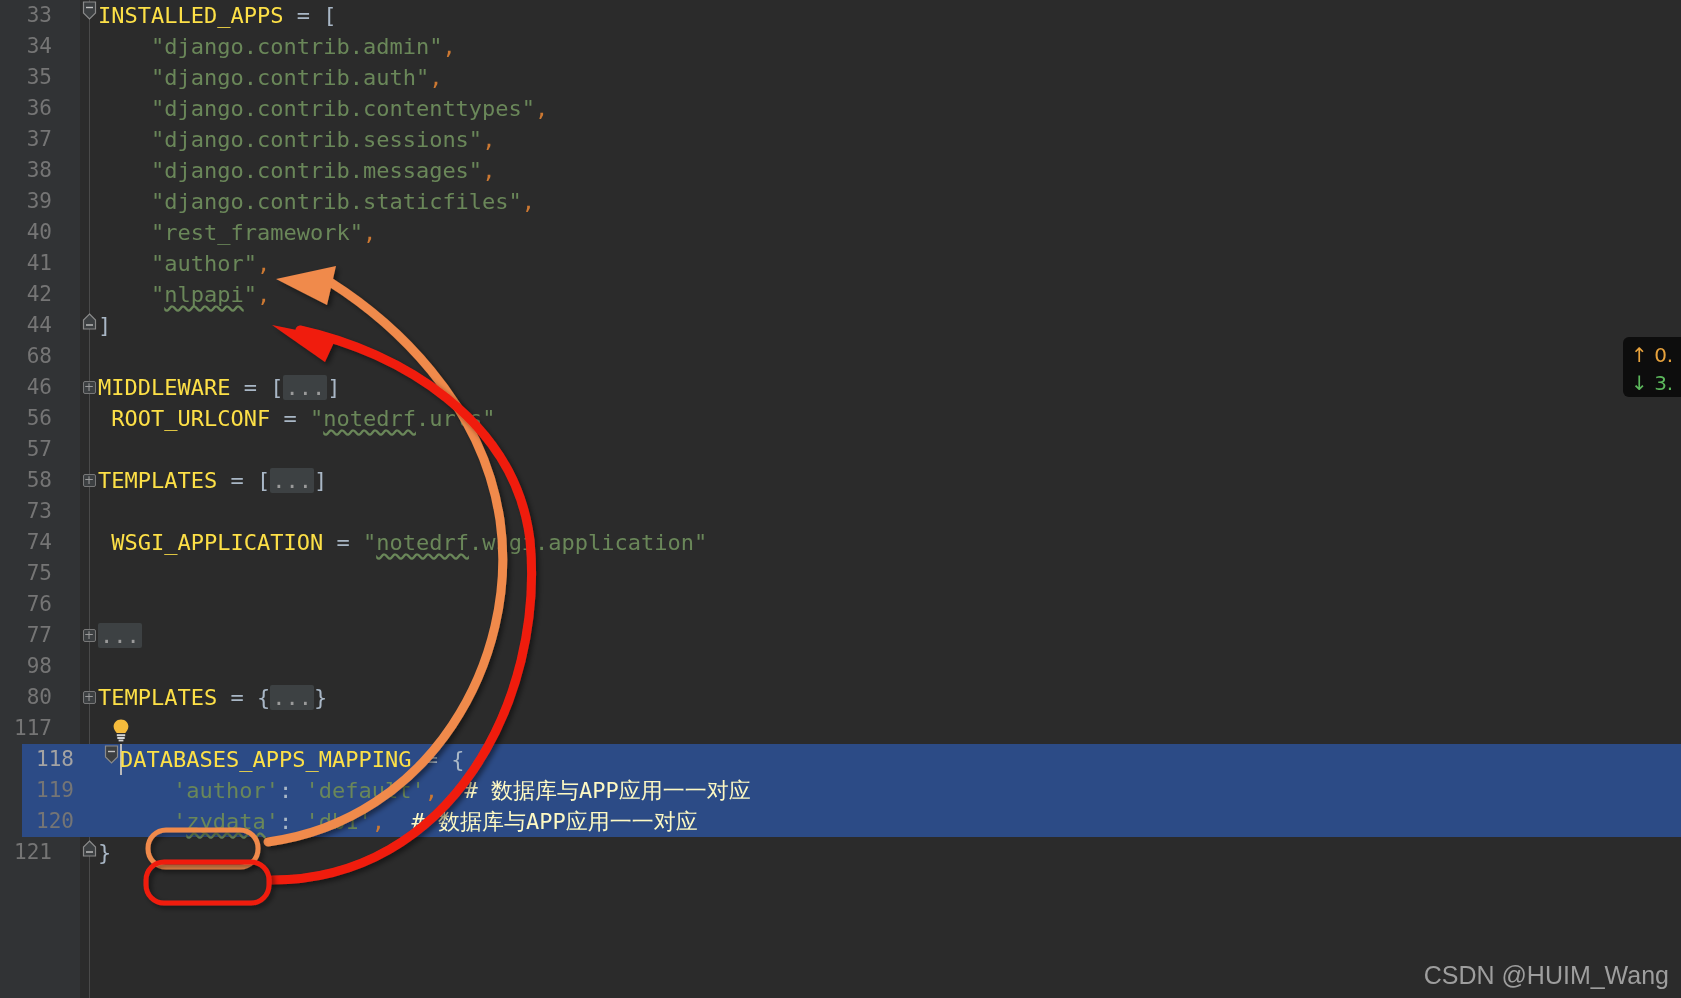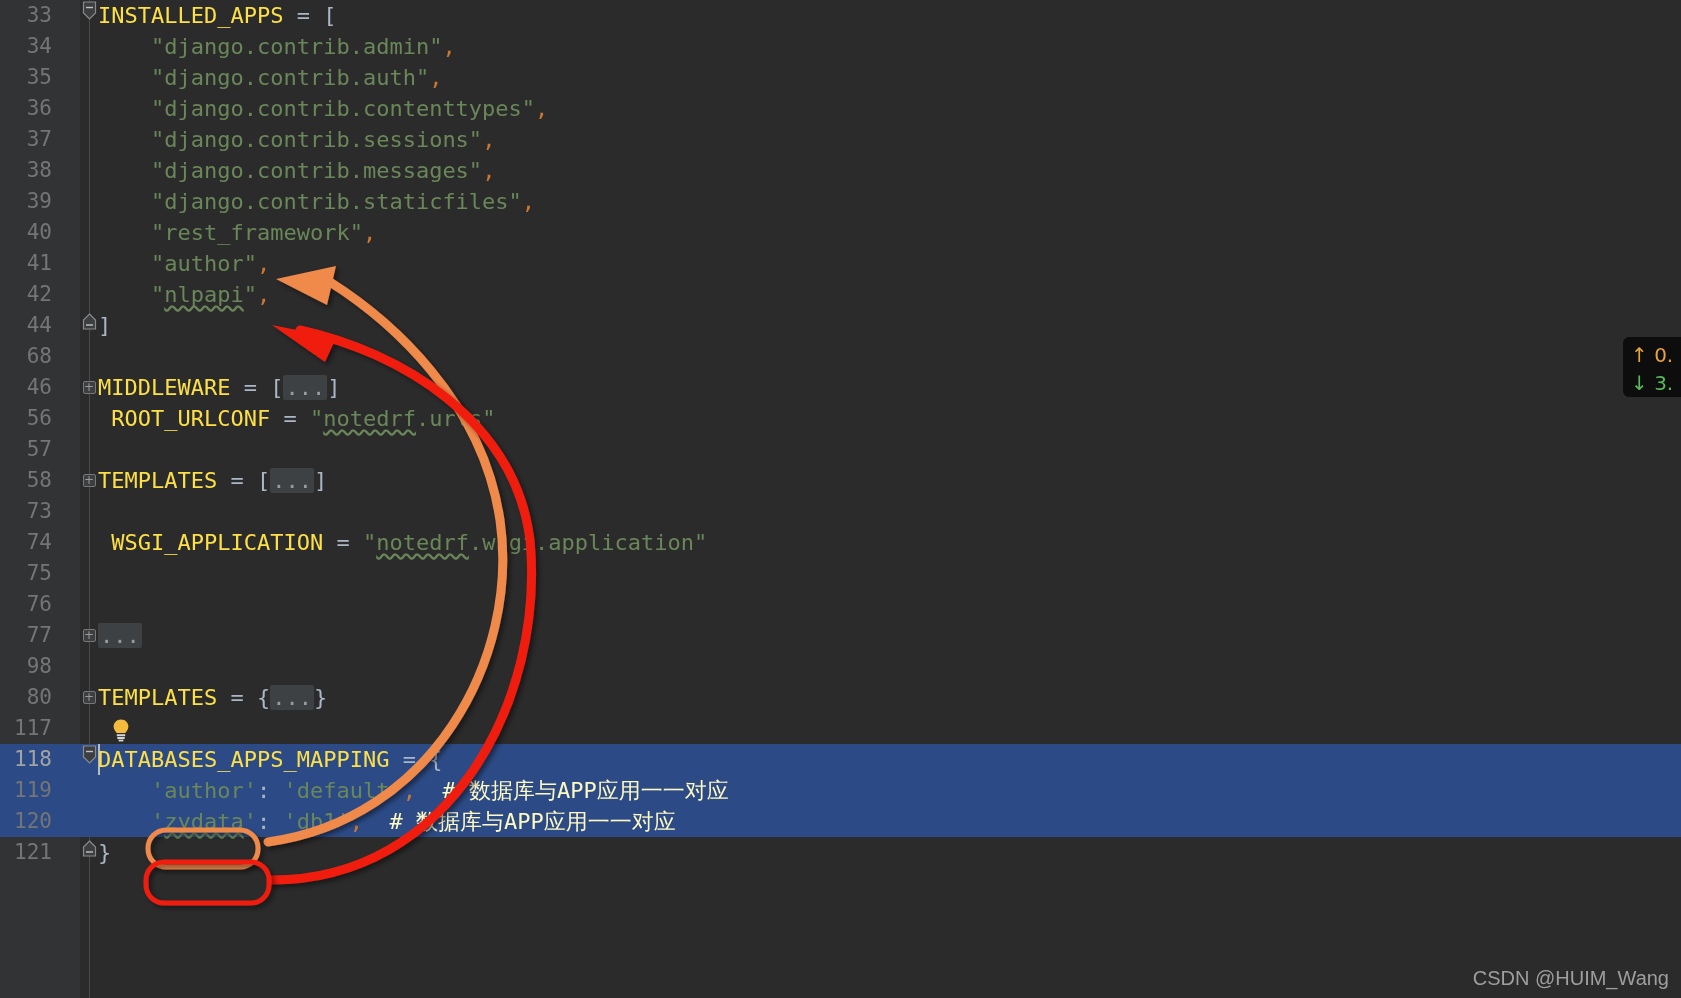--- a/index.html
+++ b/index.html
@@ -9,21 +9,21 @@
     font-family:"DejaVu Sans Mono","Liberation Mono",monospace;
   }
   #root{ position:relative; width:1681px; height:998px; background:#2b2b2b; }
 
   
   .editor{ position:absolute; left:0; top:0; width:1681px; height:778px; }
   .row{
     position:relative; height:31px; line-height:31px; white-space:pre;
     font-size:22px;
   }
-  .row.sel{ background:#2c4b86; }
+  .row.sel{ background:#2c4b86;margin-left:22px; }
 
   .gutter{
     position:absolute; left:0; top:0; width:52px; height:31px;
     text-align:right; color:#757575; font-size:21px; line-height:31px;
     font-family:"DejaVu Sans Mono","Liberation Mono",monospace;
   }
   .gutter.cur{ color:#a4a3a3; }
   .fold{
     position:absolute; left:80px; top:0; width:18px; height:31px;
     line-height:31px; text-align:center;
@@ -83,21 +83,21 @@
     padding:4px 6px 4px 8px; width:58px; height:60px; overflow:hidden;
     font-family:"DejaVu Sans","Liberation Sans",sans-serif;
   }
   .netrow{ font-size:20px; line-height:28px; white-space:nowrap; }
   .netup{ color:#e8a33d; }
   .netdown{ color:#5cb85c; }
 
   
   .watermark{
     position:absolute; right:12px; bottom:8px;
-    color:#9e9e9e; font-size:20px;
+    color:#9e9e9e; font-size:25px;
     font-family:"Liberation Sans","DejaVu Sans",sans-serif;
   }
 
   
   .ghostrow{
     position:absolute; left:98px; bottom:-6px; height:18px; overflow:hidden;
     color:#555; font-size:22px; white-space:pre; opacity:.55;
   }
 </style>
 </head>

